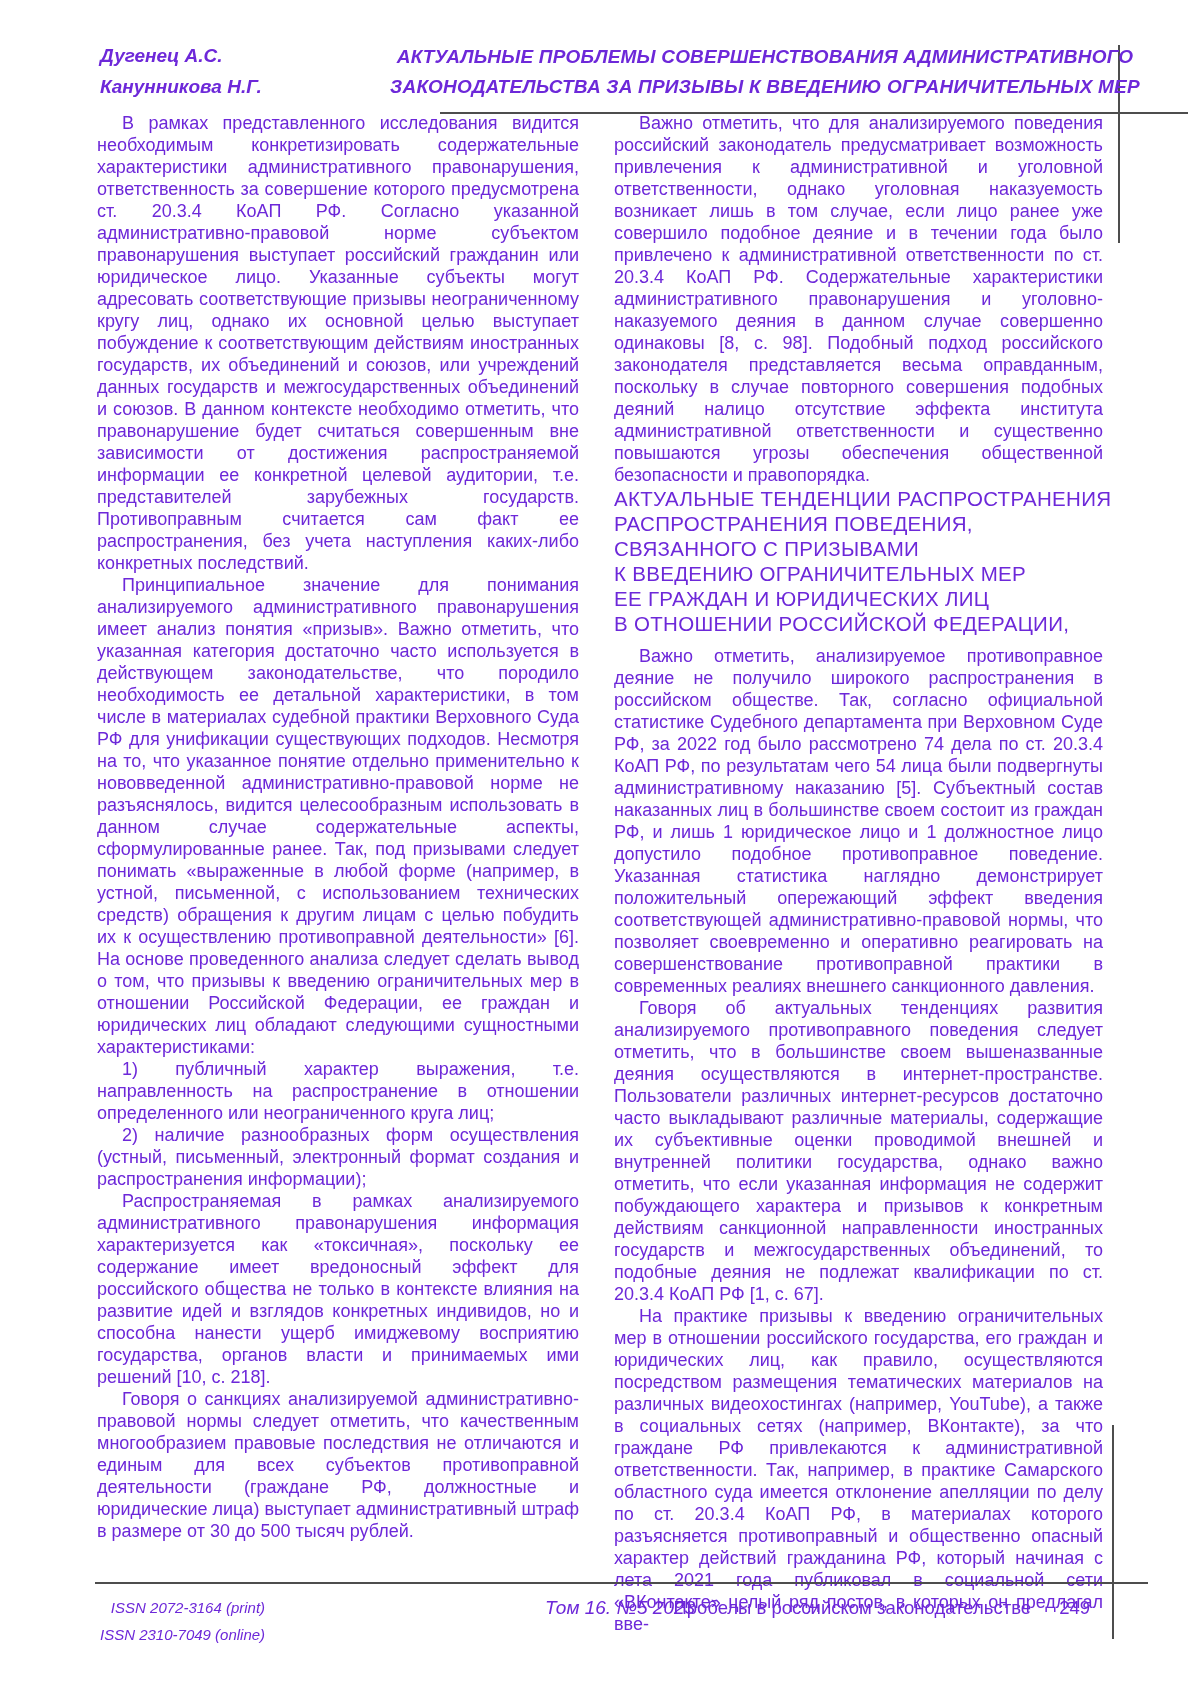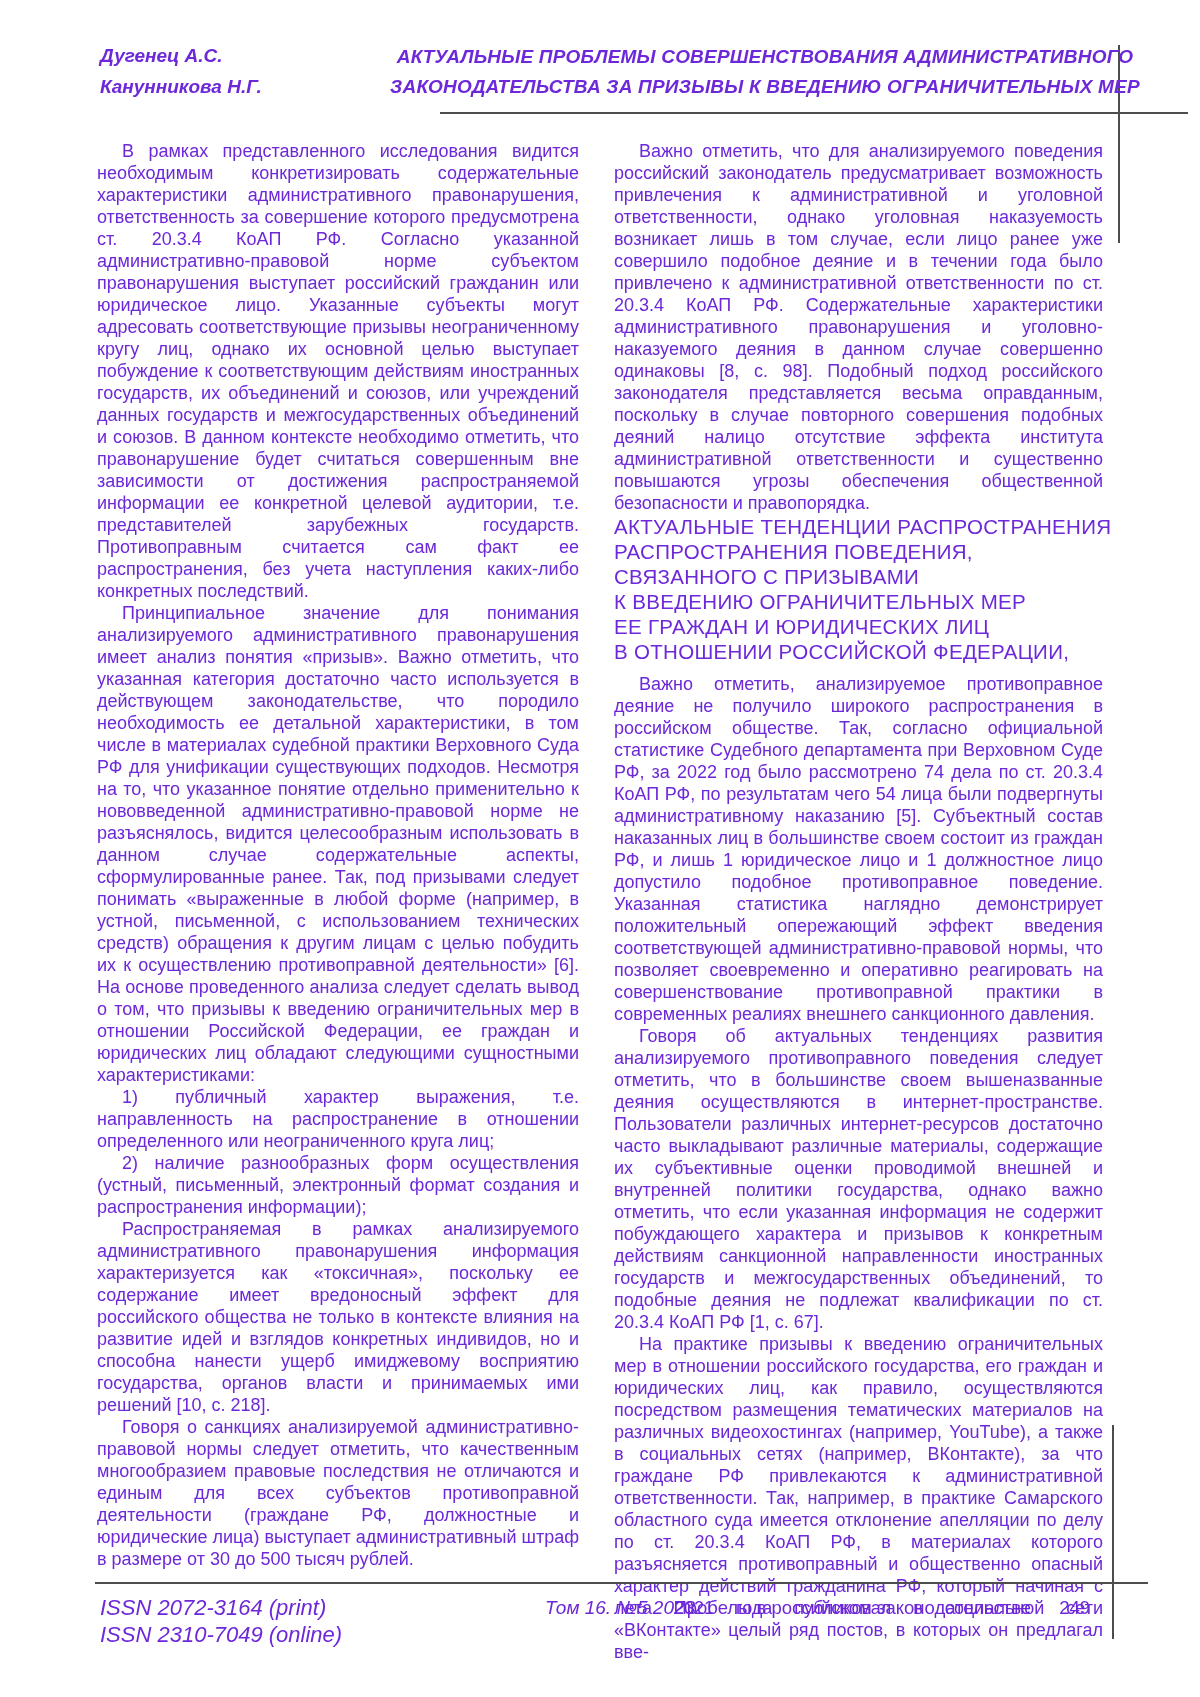--- a/index.html
+++ b/index.html
@@ -31,21 +31,21 @@
   .rule { position: absolute; background: #4d4d4d; }
   .rule-header { left: 440px; top: 112px; width: 748px; height: 2px; }
   .rule-footer { left: 95px;  top: 1582px; width: 1053px; height: 2px; }
   
   .mark-v { position: absolute; width: 2px; background: #4d4d4d; }
   .mark-v.top    { left: 1118px; top: 45px;   height: 198px; }
   .mark-v.bottom { left: 1112px; top: 1425px; height: 214px; }
   
   .columns {
     position: absolute;
-    left: 97px; top: 140px; width: 1006px;
+    left: 97px; top: 112px; width: 1006px;
     display: flex; gap: 35px;
   }
   .col { width: 489px; }
   .para {
     margin: 0;
     font-size: 18px; line-height: 22px;
     text-align: justify;
     text-indent: 25px;
     hyphens: auto; -webkit-hyphens: auto;
   }
@@ -53,22 +53,23 @@
     margin: 0 0 9px 0;
     font-size: 20.5px; line-height: 25px;
     font-weight: 400;
     letter-spacing: 0.3px;
     text-align: left;
   }
   .heading-line { white-space: nowrap; }
   
   .footer-left {
     position: absolute; left: 100px; top: 1594px;
-    font-size: 22px; line-height: 27px; font-style: italic;
+    font-size: 15px; line-height: 27px; font-style: italic;
     white-space: nowrap;
+    text-align: right;
   }
   .footer-volume {
     position: absolute; left: 480px; top: 1594px; width: 280px;
     text-align: center;
     font-size: 19px; line-height: 27px; font-style: italic;
     white-space: nowrap;
   }
   .footer-right {
     position: absolute; right: 110px; top: 1594px;
     font-size: 18.5px; line-height: 27px;

